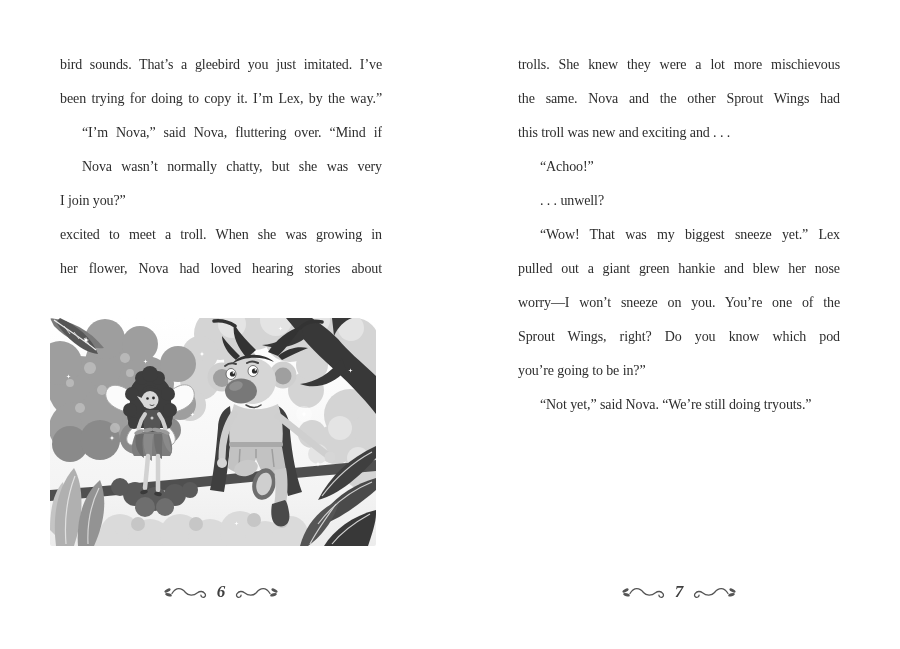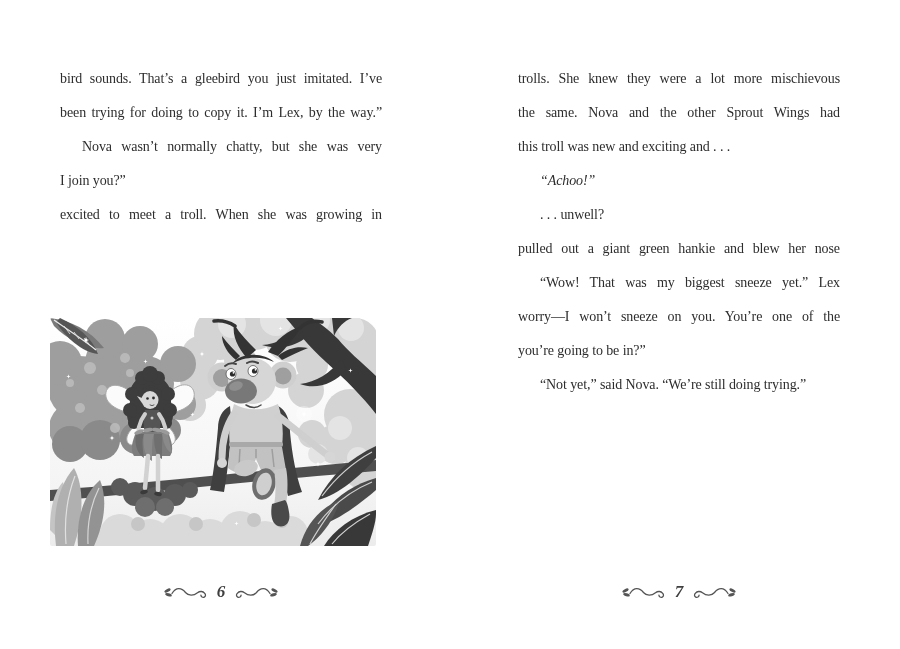--- a/index.html
+++ b/index.html
@@ -1,24 +1,24 @@
 <!DOCTYPE html>
 <html><head>
 <meta charset="utf-8">
 <style>
   html,body { margin:0; padding:0; }
   body {
     width:900px; height:649px; position:relative; background:#ffffff;
     font-family:"Liberation Serif", serif; color:#2d2d2d; overflow:hidden;
   }
-  .text-block { position:absolute; top:62px; width:322px; font-size:14px; letter-spacing:-0.1px; }
+  .text-block { position:absolute; top:48px; width:322px; font-size:14px; letter-spacing:-0.1px; }
   .ln { height:34px; line-height:34px; overflow:hidden; text-align:left; }
   .ln.j { text-align:justify; text-align-last:justify; }
   .ln.ind { padding-left:22px; }
-  .ln.it { font-style:italic; }
+  .ln.it { }
   .illustration {
     position:absolute; left:50px; top:318px; width:326px; height:228px;
     overflow:hidden; border-radius:2px;
   }
   .footer {
     position:absolute; top:578px; width:322px; height:28px;
     display:flex; align-items:center; justify-content:center; gap:9px;
   }
   .page-num {
     font-size:17px; font-weight:700; font-style:italic; color:#3f3f3f; line-height:28px;
@@ -27,23 +27,25 @@
   .flourish.flip { transform:scaleX(-1); }
   #left-text, #left-footer { left:60px; }
   #right-text, #right-footer { left:518px; }
 </style>
 </head>
 <body>
 
 <div id="left-text" class="text-block">
     <div class="ln j">bird sounds. That’s a gleebird you just imitated. I’ve</div>
     <div class="ln j">been trying for doing to copy it. I’m Lex, by the way.”</div>
+    <div class="ln j ind">“I’m Nova,” said Nova, fluttering over. “Mind if</div>
     <div class="ln j ind">Nova wasn’t normally chatty, but she was very</div>
     <div class="ln">I join you?”</div>
     <div class="ln j">excited to meet a troll. When she was growing in</div>
+    <div class="ln j">her flower, Nova had loved hearing stories about</div>
   </div>
 
 <div class="illustration">
 <svg width="326" height="228" viewBox="0 0 326 228" xmlns="http://www.w3.org/2000/svg">
   <defs>
     <linearGradient id="bg" x1="0" y1="0" x2="0" y2="1">
       <stop offset="0" stop-color="#ffffff"></stop>
           <stop offset="0.75" stop-color="#f4f4f4"></stop>
           <stop offset="1" stop-color="#ececec"></stop>
     </linearGradient>
@@ -333,25 +335,26 @@
     <path d="M8,9.5 C12,3 17.5,3.5 21.5,8.5 C24.5,12 29.5,12 33.5,8.8 C36,6.8 39,7.2 40.5,9.2 a2.3,2.3 0 1,1 -3.6,1.9" stroke="#555555" stroke-width="1.3" fill="none" stroke-linecap="round"></path>
   </svg>
 </div>
 
 <div id="right-text" class="text-block">
     <div class="ln j">trolls. She knew they were a lot more mischievous</div>
     <div class="ln j">the same. Nova and the other Sprout Wings had</div>
     <div class="ln">this troll was new and exciting and . . .</div>
     <div class="ln ind it">“Achoo!”</div>
     <div class="ln ind">. . . unwell?</div>
+    <div class="ln j ind">“Wow! That was my biggest sneeze yet.” Lex</div>
     <div class="ln j">pulled out a giant green hankie and blew her nose</div>
-    <div class="ln j ind">“Wow! That was my biggest sneeze yet.” Lex</div>
     <div class="ln j">worry—I won’t sneeze on you. You’re one of the</div>
+    <div class="ln j">Sprout Wings, right? Do you know which pod</div>
     <div class="ln">you’re going to be in?”</div>
-    <div class="ln ind">“Not yet,” said Nova. “We’re still doing trying.”</div>
+    <div class="ln ind">“Not yet,” said Nova. “We’re still doing tryouts.”</div>
   </div>
 
 <div id="right-footer" class="footer">
   <svg class="flourish" width="44" height="16" viewBox="0 0 44 16">
     <g fill="#555555">
       <ellipse cx="3.5" cy="6.5" rx="3.4" ry="1.5" transform="rotate(-28 3.5 6.5)"></ellipse>
       <ellipse cx="4.5" cy="10.8" rx="3.4" ry="1.5" transform="rotate(16 4.5 10.8)"></ellipse>
     </g>
     <path d="M8,9.5 C12,3 17.5,3.5 21.5,8.5 C24.5,12 29.5,12 33.5,8.8 C36,6.8 39,7.2 40.5,9.2 a2.3,2.3 0 1,1 -3.6,1.9" stroke="#555555" stroke-width="1.3" fill="none" stroke-linecap="round"></path>
   </svg>

